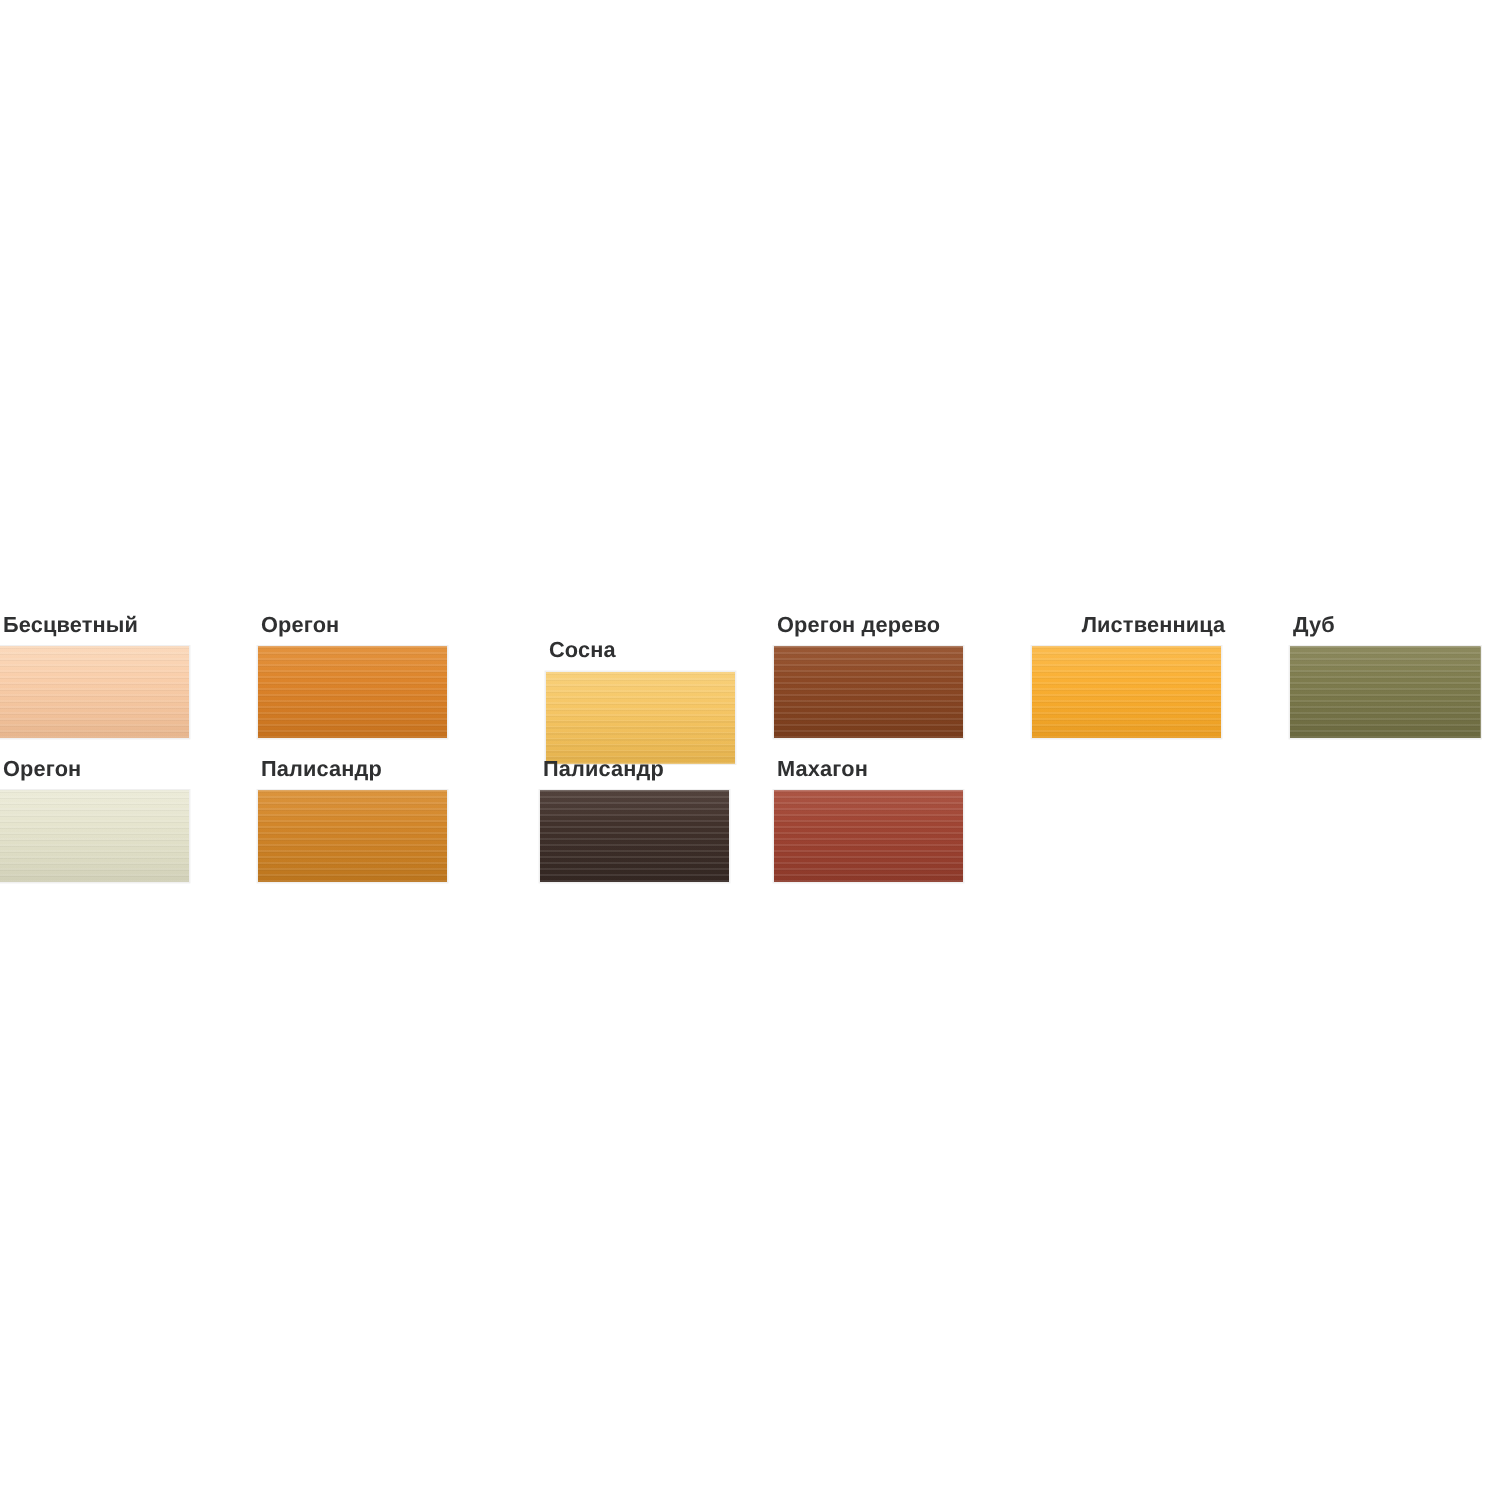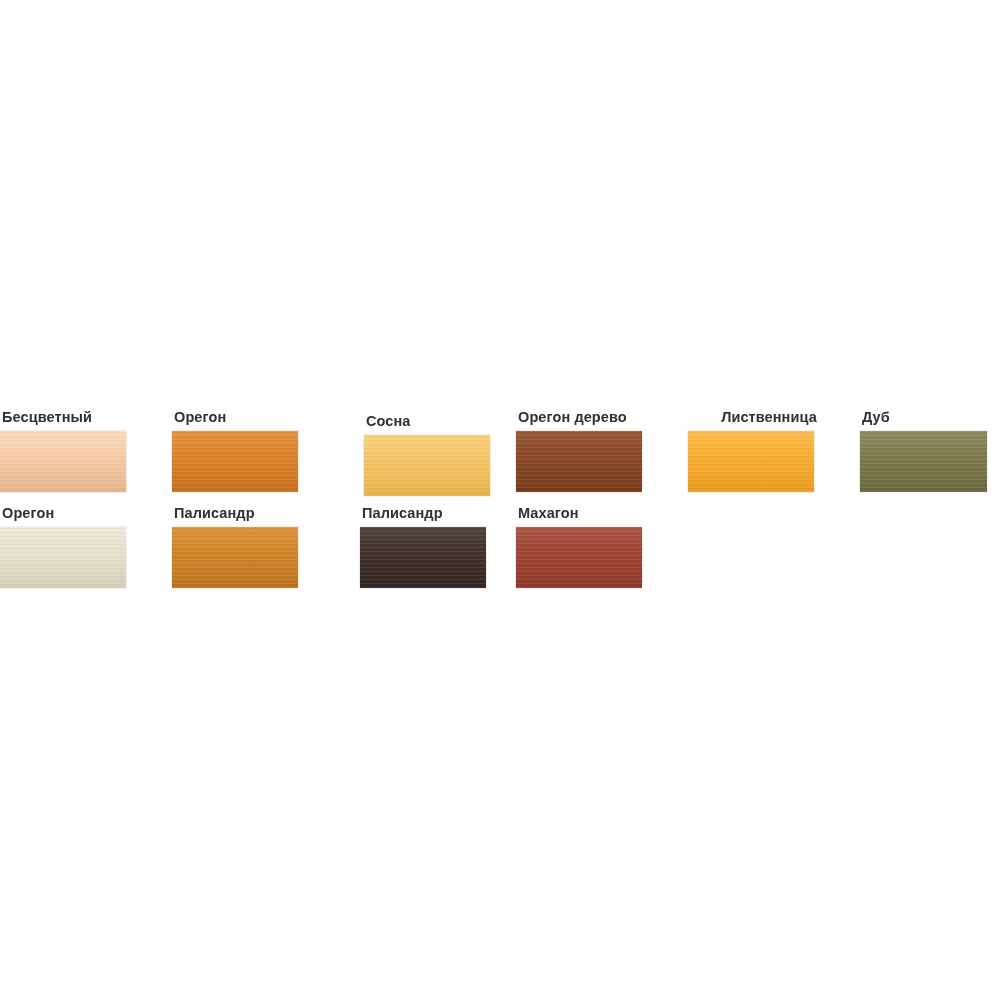--- a/index.html
+++ b/index.html
@@ -92,21 +92,21 @@
 
 <div id="swatch-chart">
     <div class="swatch-cell" style="left: 0px; top: 408px;">
       <div class="swatch-label">Бесцветный</div>
       <div class="swatch-chip" style="background-color: rgb(248, 203, 166); background-image: linear-gradient(rgb(251, 215, 184) 0%, rgb(248, 203, 166) 45%, rgb(242, 190, 148) 100%);"></div>
     </div>
     <div class="swatch-cell" style="left: 172px; top: 408px;">
       <div class="swatch-label">Орегон</div>
       <div class="swatch-chip" style="background-color: rgb(219, 130, 41); background-image: linear-gradient(rgb(226, 142, 53) 0%, rgb(219, 130, 41) 45%, rgb(206, 118, 31) 100%);"></div>
     </div>
-    <div class="swatch-cell" style="left: 344px; top: 412px; padding-left: 20px;">
+    <div class="swatch-cell" style="left: 344px; top: 425px; padding-left: 20px;">
       <div class="swatch-label">Сосна</div>
       <div class="swatch-chip" style="background-color: rgb(245, 197, 99); background-image: linear-gradient(rgb(248, 206, 116) 0%, rgb(245, 197, 99) 45%, rgb(239, 187, 82) 100%);"></div>
     </div>
     <div class="swatch-cell" style="left: 516px; top: 408px;">
       <div class="swatch-label">Орегон дерево</div>
       <div class="swatch-chip" style="background-color: rgb(138, 71, 36); background-image: linear-gradient(rgb(149, 80, 43) 0%, rgb(138, 71, 36) 45%, rgb(124, 62, 29) 100%);"></div>
     </div>
     <div class="swatch-cell" style="left: 688px; top: 408px; text-align: center;">
       <div class="swatch-label">Лиственница</div>
       <div class="swatch-chip" style="background-color: rgb(249, 174, 49); background-image: linear-gradient(rgb(251, 184, 69) 0%, rgb(249, 174, 49) 45%, rgb(243, 163, 35) 100%);"></div>

